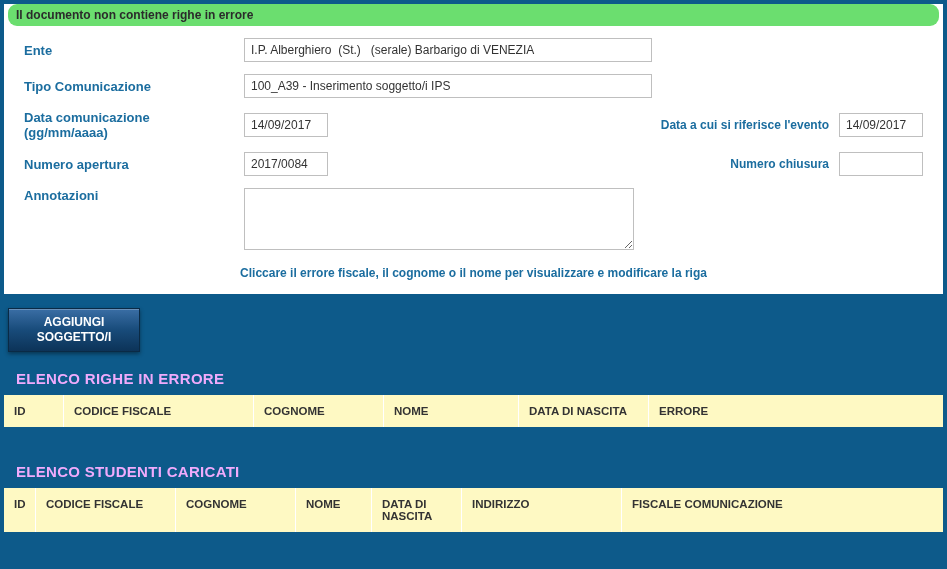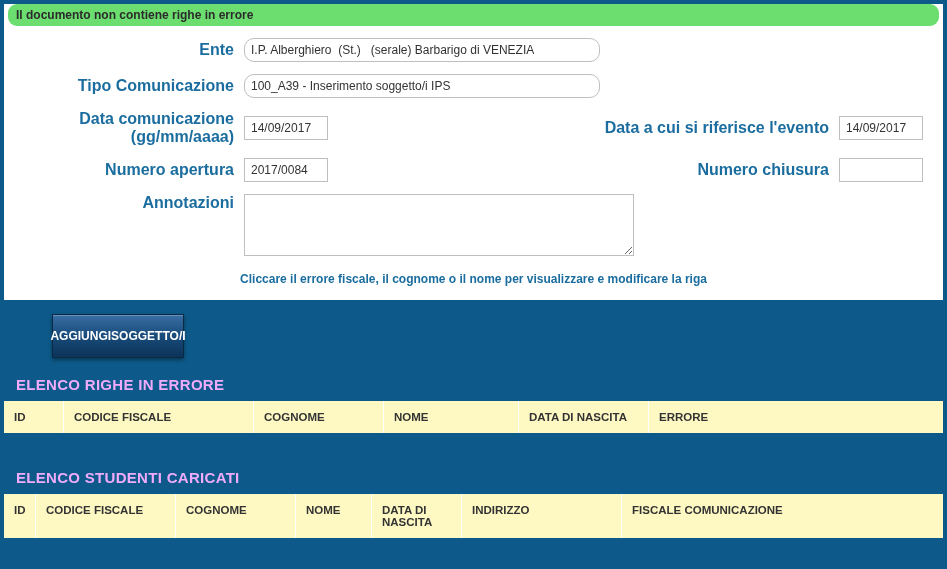--- a/index.html
+++ b/index.html
@@ -29,76 +29,74 @@
       padding: 0 20px;
     }
     .form-row {
       display: flex;
       align-items: center;
       margin-bottom: 12px;
     }
     .label {
       color: #1b6d9f;
       font-weight: bold;
-      font-size: 16px;
-      text-align: right;
+      font-size: 13px;
       padding-right: 10px;
       width: 220px;
       flex-shrink: 0;
     }
     .label-right {
       color: #1b6d9f;
       font-weight: bold;
-      font-size: 16px;
+      font-size: 12px;
       text-align: right;
       padding-right: 10px;
       flex: 1;
     }
     .input {
       border: 1px solid #bfbfbf;
       padding: 4px 6px;
       font-size: 12px;
       font-family: inherit;
       color: #333;
       background: #fff;
     }
-    .input-wide { width: 356px; border-radius: 10px; }
+    .input-wide { width: 408px; }
     .input-small { width: 84px; }
     textarea.input {
       width: 390px;
       height: 62px;
       resize: both;
     }
     .hint {
       color: #1b6d9f;
       font-weight: bold;
       font-size: 12px;
       text-align: center;
       margin-top: 16px;
     }
     .btn-area {
       padding: 14px 8px 10px 8px;
     }
     .btn-primary {
       display: inline-flex;
-      flex-direction: row;
+      flex-direction: column;
       align-items: center;
       justify-content: center;
       width: 132px;
       height: 44px;
       color: #fff;
       font-weight: bold;
       font-size: 12px;
       text-align: right;
       line-height: 1.25;
       border: 1px solid #0a2a45;
       background: linear-gradient(#3a6ea5, #184b7a 50%, #0c3358);
       box-shadow: 0 1px 0 rgba(255,255,255,0.25) inset, 0 2px 4px rgba(0,0,0,0.4);
       cursor: pointer;
-      margin-left: 44px;
     }
     .section-header {
       background: #0d5a8a;
       color: #f0abfc;
       font-weight: bold;
       font-size: 15px;
       padding: 8px 12px;
       margin: 0 4px;
       letter-spacing: 0.3px;
     }

